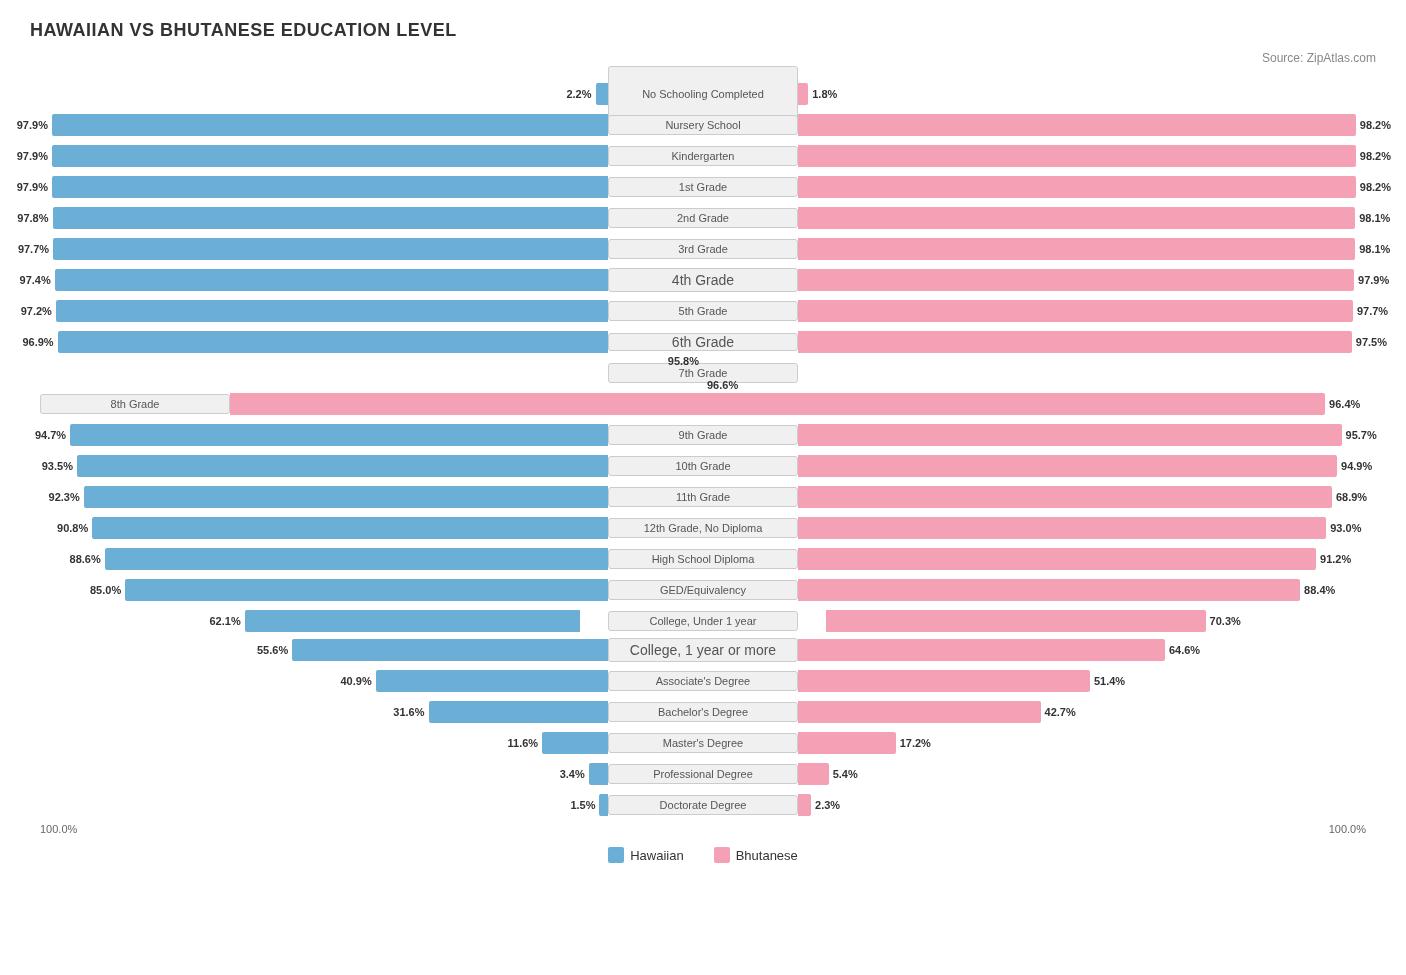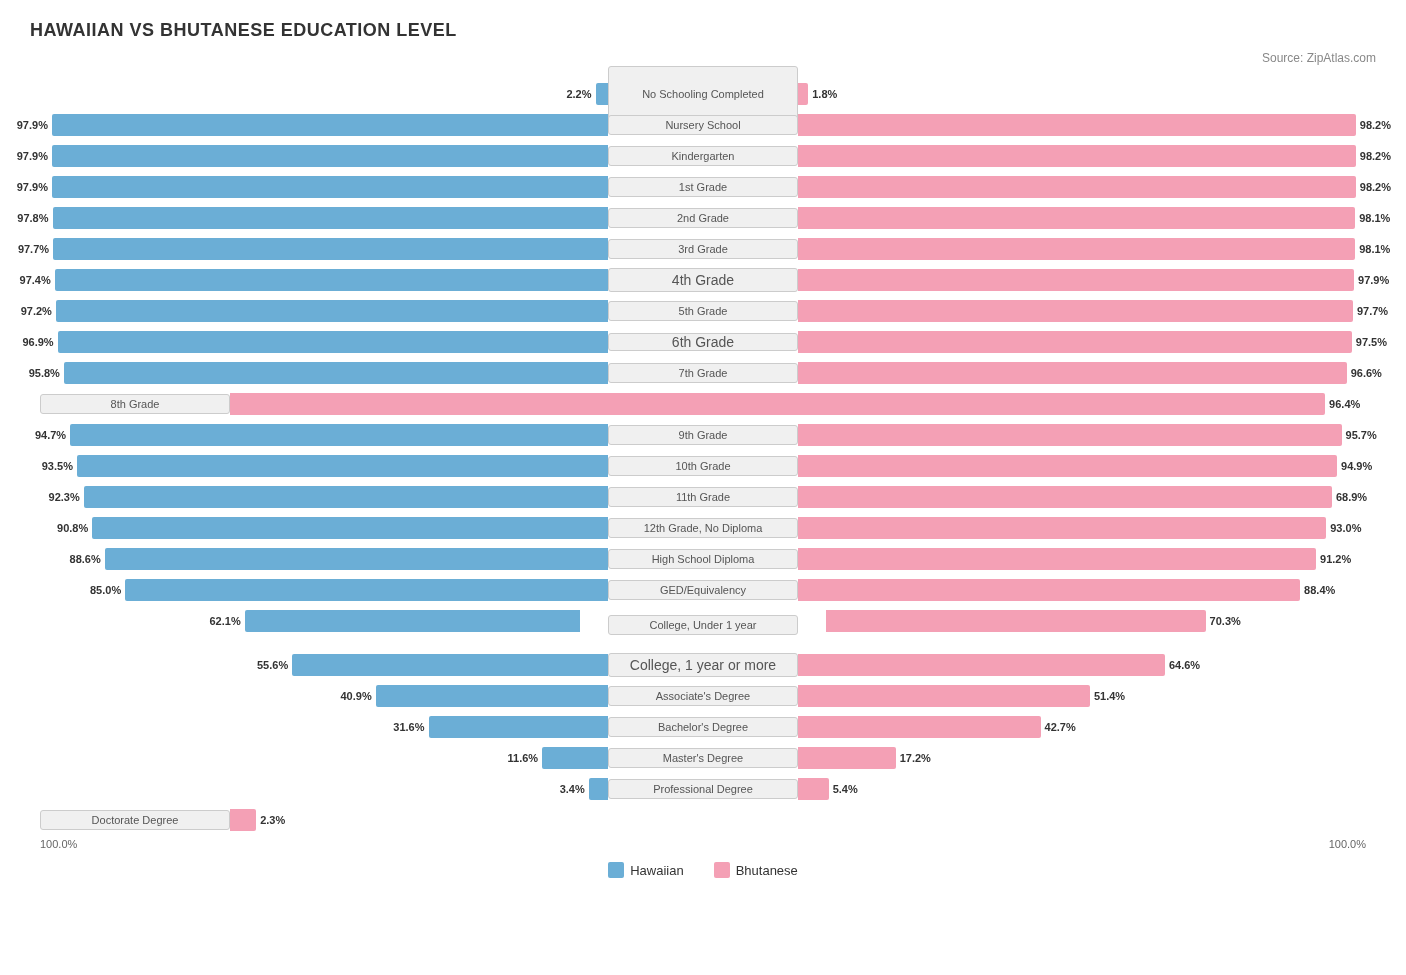--- a/index.html
+++ b/index.html
@@ -157,21 +157,21 @@
         <div style="flex: 1 1 0%; display: flex; align-items: center; justify-content: flex-end; height: 100%; position: relative; overflow: visible;">
           <div style="background: rgb(107, 174, 214); height: 22px; position: absolute; right: 0px; border-radius: 2px 0px 0px 2px; width: 96.9%;"></div>
           <span style="position: absolute; font-size: 11px; font-weight: bold; color: rgb(51, 51, 51); white-space: nowrap; z-index: 3; right: 96.9%; transform: translateX(-4px);">96.9%</span>
         </div>
         <div style="width: 190px; min-width: 190px; text-align: center; font-size: 14px; color: rgb(85, 85, 85); background: rgb(240, 240, 240); border: 1px solid rgb(204, 204, 204); border-radius: 3px; padding: 0 5px; z-index: 2; white-space: nowrap;">6th Grade</div>
         <div style="flex: 1 1 0%; display: flex; align-items: center; justify-content: flex-start; height: 100%; position: relative; overflow: visible;">
           <div style="background: rgb(244, 160, 181); height: 22px; position: absolute; left: 0px; border-radius: 0px 2px 2px 0px; width: 97.5%;"></div>
           <span style="position: absolute; font-size: 11px; font-weight: bold; color: rgb(51, 51, 51); white-space: nowrap; z-index: 3; left: 97.5%; transform: translateX(4px);">97.5%</span>
         </div>
       </div>
-      <div style="display: flex; align-items: center; width: 100%; margin-bottom: 3px; height: 28px; position: relative;">
+      <div style="display: flex; align-items: center; width: 100%; margin-bottom: 3px; height: 28px; position: relative; flex-direction: column;">
         <div style="flex: 1 1 0%; display: flex; align-items: center; justify-content: flex-end; height: 100%; position: relative; overflow: visible;">
           <div style="background: rgb(107, 174, 214); height: 22px; position: absolute; right: 0px; border-radius: 2px 0px 0px 2px; width: 95.8%;"></div>
           <span style="position: absolute; font-size: 11px; font-weight: bold; color: rgb(51, 51, 51); white-space: nowrap; z-index: 3; right: 95.8%; transform: translateX(-4px);">95.8%</span>
         </div>
         <div style="width: 190px; min-width: 190px; text-align: center; font-size: 11px; color: rgb(85, 85, 85); background: rgb(240, 240, 240); border: 1px solid rgb(204, 204, 204); border-radius: 3px; padding: 3px 5px; z-index: 2; white-space: nowrap;">7th Grade</div>
         <div style="flex: 1 1 0%; display: flex; align-items: center; justify-content: flex-start; height: 100%; position: relative; overflow: visible;">
           <div style="background: rgb(244, 160, 181); height: 22px; position: absolute; left: 0px; border-radius: 0px 2px 2px 0px; width: 96.6%;"></div>
           <span style="position: absolute; font-size: 11px; font-weight: bold; color: rgb(51, 51, 51); white-space: nowrap; z-index: 3; left: 96.6%; transform: translateX(4px);">96.6%</span>
         </div>
       </div>
@@ -241,21 +241,21 @@
         <div style="flex: 1 1 0%; display: flex; align-items: center; justify-content: flex-end; height: 100%; position: relative; overflow: visible;">
           <div style="background: rgb(107, 174, 214); height: 22px; position: absolute; right: 0px; border-radius: 2px 0px 0px 2px; width: 85%;"></div>
           <span style="position: absolute; font-size: 11px; font-weight: bold; color: rgb(51, 51, 51); white-space: nowrap; z-index: 3; right: 85%; transform: translateX(-4px);">85.0%</span>
         </div>
         <div style="width: 190px; min-width: 190px; text-align: center; font-size: 11px; color: rgb(85, 85, 85); background: rgb(240, 240, 240); border: 1px solid rgb(204, 204, 204); border-radius: 3px; padding: 3px 5px; z-index: 2; white-space: nowrap;">GED/Equivalency</div>
         <div style="flex: 1 1 0%; display: flex; align-items: center; justify-content: flex-start; height: 100%; position: relative; overflow: visible;">
           <div style="background: rgb(244, 160, 181); height: 22px; position: absolute; left: 0px; border-radius: 0px 2px 2px 0px; width: 88.4%;"></div>
           <span style="position: absolute; font-size: 11px; font-weight: bold; color: rgb(51, 51, 51); white-space: nowrap; z-index: 3; left: 88.4%; transform: translateX(4px);">88.4%</span>
         </div>
       </div>
-      <div style="display: flex; align-items: flex-end; width: 100%; margin-bottom: 16px; height: 28px; position: relative; gap: 28px;">
+      <div style="display: flex; align-items: center; width: 100%; margin-bottom: 1px; height: 28px; position: relative; gap: 28px;">
         <div style="flex: 1 1 0%; display: flex; align-items: center; justify-content: flex-end; height: 100%; position: relative; overflow: visible;">
           <div style="background: rgb(107, 174, 214); height: 22px; position: absolute; right: 0px; border-radius: 2px 0px 0px 2px; width: 62.1%;"></div>
           <span style="position: absolute; font-size: 11px; font-weight: bold; color: rgb(51, 51, 51); white-space: nowrap; z-index: 3; right: 62.1%; transform: translateX(-4px);">62.1%</span>
         </div>
         <div style="width: 190px; min-width: 190px; text-align: center; font-size: 11px; color: rgb(85, 85, 85); background: rgb(240, 240, 240); border: 1px solid rgb(204, 204, 204); border-radius: 3px; padding: 3px 5px; z-index: 2; white-space: nowrap;">College, Under 1 year</div>
         <div style="flex: 1 1 0%; display: flex; align-items: center; justify-content: flex-start; height: 100%; position: relative; overflow: visible;">
           <div style="background: rgb(244, 160, 181); height: 22px; position: absolute; left: 0px; border-radius: 0px 2px 2px 0px; width: 70.3%;"></div>
           <span style="position: absolute; font-size: 11px; font-weight: bold; color: rgb(51, 51, 51); white-space: nowrap; z-index: 3; left: 70.3%; transform: translateX(4px);">70.3%</span>
         </div>
       </div>
@@ -308,20 +308,24 @@
           <div style="background: rgb(107, 174, 214); height: 22px; position: absolute; right: 0px; border-radius: 2px 0px 0px 2px; width: 3.4%;"></div>
           <span style="position: absolute; font-size: 11px; font-weight: bold; color: rgb(51, 51, 51); white-space: nowrap; z-index: 3; right: 3.4%; transform: translateX(-4px);">3.4%</span>
         </div>
         <div style="width: 190px; min-width: 190px; text-align: center; font-size: 11px; color: rgb(85, 85, 85); background: rgb(240, 240, 240); border: 1px solid rgb(204, 204, 204); border-radius: 3px; padding: 3px 5px; z-index: 2; white-space: nowrap;">Professional Degree</div>
         <div style="flex: 1 1 0%; display: flex; align-items: center; justify-content: flex-start; height: 100%; position: relative; overflow: visible;">
           <div style="background: rgb(244, 160, 181); height: 22px; position: absolute; left: 0px; border-radius: 0px 2px 2px 0px; width: 5.4%;"></div>
           <span style="position: absolute; font-size: 11px; font-weight: bold; color: rgb(51, 51, 51); white-space: nowrap; z-index: 3; left: 5.4%; transform: translateX(4px);">5.4%</span>
         </div>
       </div>
       <div style="display: flex; align-items: center; width: 100%; margin-bottom: 3px; height: 28px; position: relative;">
+        <div style="flex: 1 1 0%; display: flex; align-items: center; justify-content: flex-end; height: 100%; position: relative; overflow: visible;">
+          <div style="background: rgb(107, 174, 214); height: 22px; position: absolute; right: 0px; border-radius: 2px 0px 0px 2px; width: 1.5%;"></div>
+          <span style="position: absolute; font-size: 11px; font-weight: bold; color: rgb(51, 51, 51); white-space: nowrap; z-index: 3; right: 1.5%; transform: translateX(-4px);">1.5%</span>
+        </div>
         <div style="width: 190px; min-width: 190px; text-align: center; font-size: 11px; color: rgb(85, 85, 85); background: rgb(240, 240, 240); border: 1px solid rgb(204, 204, 204); border-radius: 3px; padding: 3px 5px; z-index: 2; white-space: nowrap;">Doctorate Degree</div>
         <div style="flex: 1 1 0%; display: flex; align-items: center; justify-content: flex-start; height: 100%; position: relative; overflow: visible;">
           <div style="background: rgb(244, 160, 181); height: 22px; position: absolute; left: 0px; border-radius: 0px 2px 2px 0px; width: 2.3%;"></div>
           <span style="position: absolute; font-size: 11px; font-weight: bold; color: rgb(51, 51, 51); white-space: nowrap; z-index: 3; left: 2.3%; transform: translateX(4px);">2.3%</span>
         </div>
       </div>
     </div>
 
   <div class="axis-labels">
     <span>100.0%</span>

